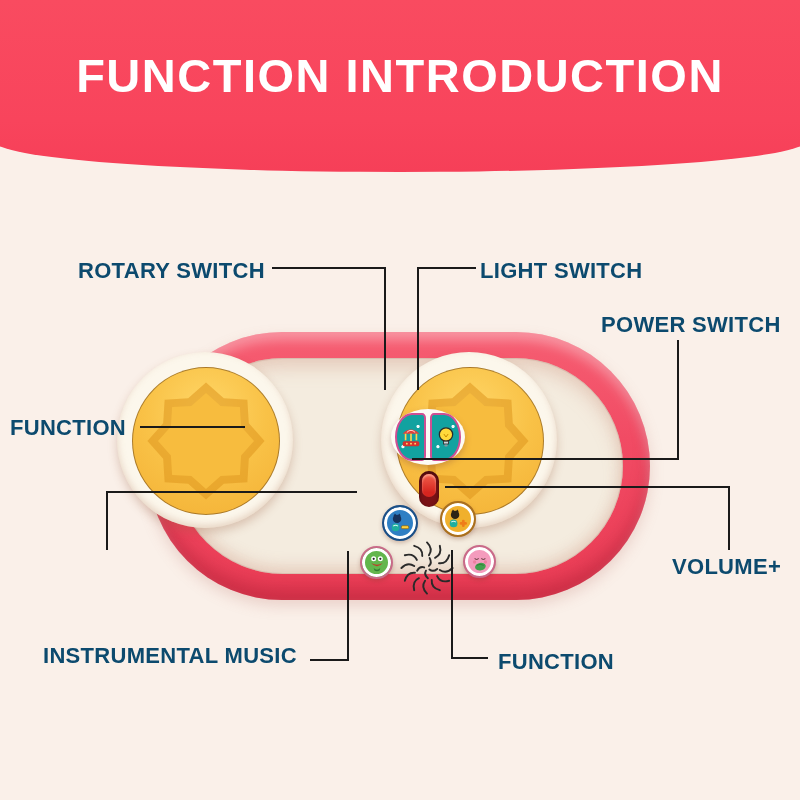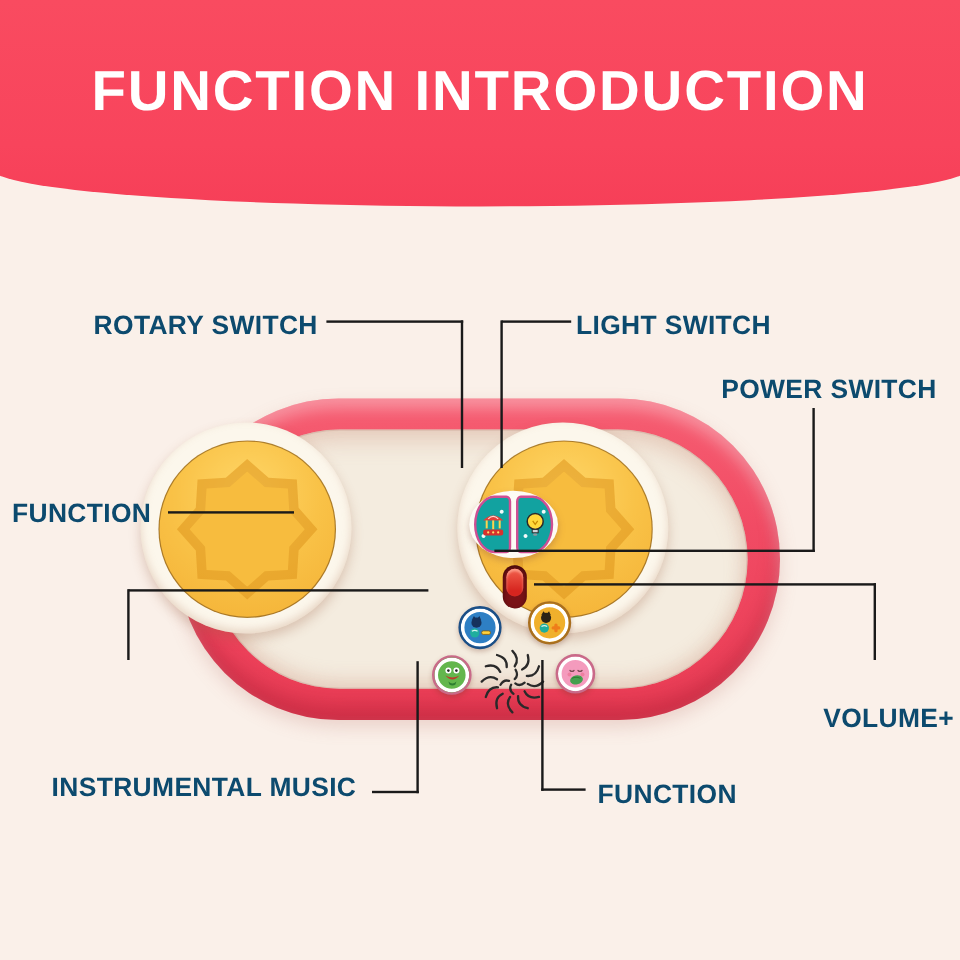--- a/index.html
+++ b/index.html
@@ -228,17 +228,17 @@
   <div class="ln" style="left:728px;top:486px;width:2px;height:64px;"></div>
   <div class="ln" style="left:347px;top:551px;width:2px;height:110px;"></div>
   <div class="ln" style="left:310px;top:659px;width:39px;height:2px;"></div>
   <div class="ln" style="left:451px;top:550px;width:2px;height:109px;"></div>
   <div class="ln" style="left:451px;top:657px;width:37px;height:2px;"></div>
 
   <div class="lbl" style="left:78px;top:258px;">ROTARY SWITCH</div>
   <div class="lbl" style="left:601px;top:312px;">POWER SWITCH</div>
   <div class="lbl" style="left:480px;top:258px;">LIGHT SWITCH</div>
   <div class="lbl" style="left:10px;top:415px;">FUNCTION</div>
-  <div class="lbl" style="left:672px;top:586px;margin-left:14px;">VOLUME+</div>
+  <div class="lbl" style="left:672px;top:554px;">VOLUME+</div>
   <div class="lbl" style="left:43px;top:643px;">INSTRUMENTAL MUSIC</div>
   <div class="lbl" style="left:498px;top:649px;">FUNCTION</div>
 
 </div>
 
 </body></html>

